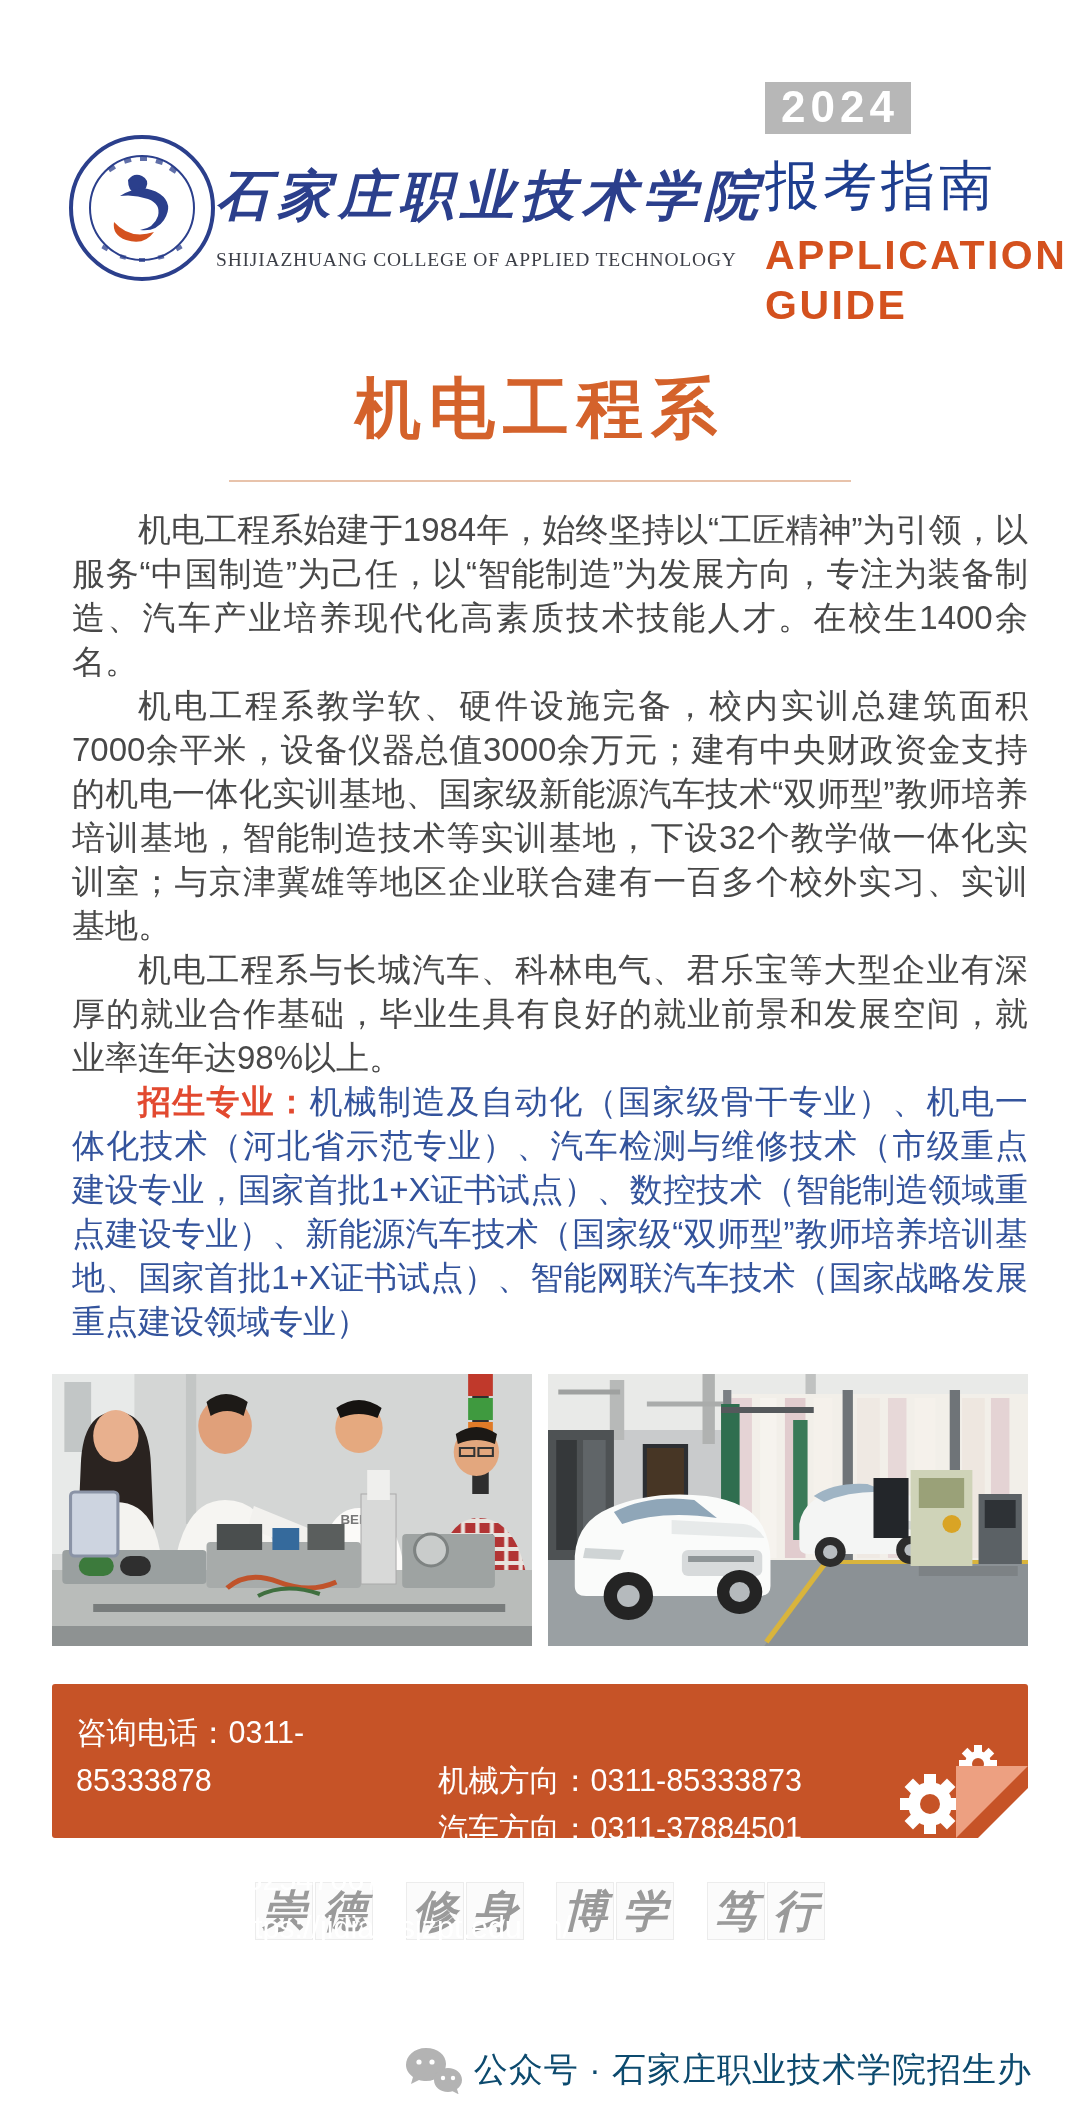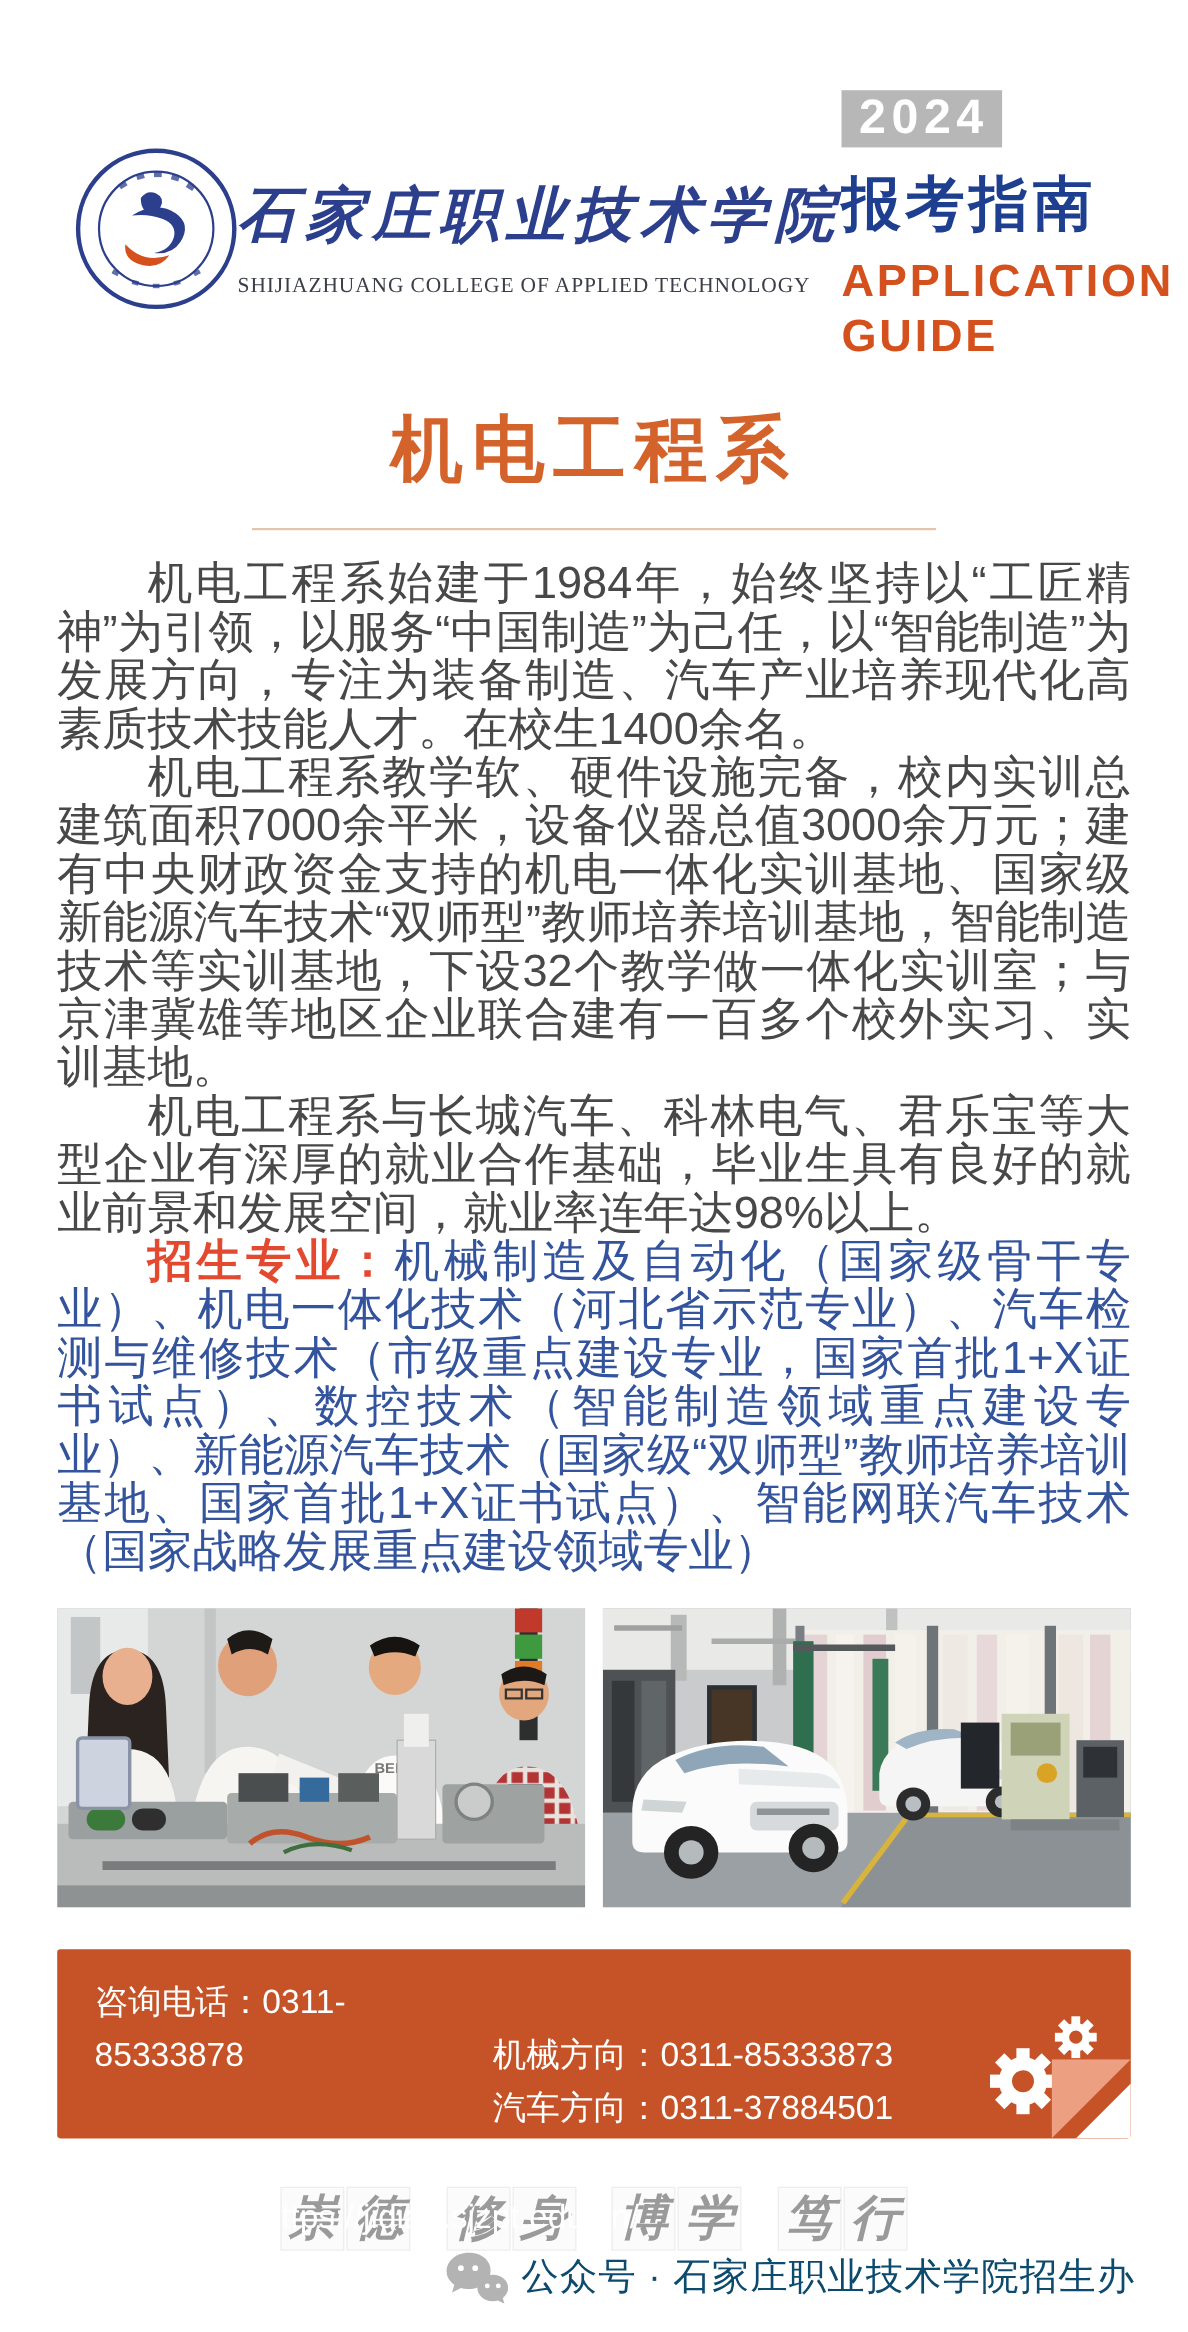--- a/index.html
+++ b/index.html
@@ -24,54 +24,54 @@
     font-family:"Liberation Serif", serif; font-size:19.5px; color:#3c3f48;
     letter-spacing:0.8px; margin-top:16px; white-space:nowrap;
   }
   .guide-block { margin-left:auto; text-align:left; }
   .badge-2024 {
     display:inline-block; background:#b7b7b7; color:#ffffff;
     font-size:44px; font-weight:bold; letter-spacing:5px;
     padding:1px 12px 3px 16px; line-height:1.1;
   }
   .guide-zh {
-    color:#1e3e8f; font-size:54px; font-weight:bold; letter-spacing:4px;
+    color:#1e3e8f; font-size:54px; font-weight:normal; letter-spacing:4px;
     margin-top:16px; white-space:nowrap;
   }
   .guide-en {
     color:#d4511e; font-size:41px; font-weight:bold; letter-spacing:2.5px;
     line-height:1.2; margin-top:8px;
   }
 
   
   .title {
     text-align:center; margin-top:34px;
     color:#d4622b; font-size:66px; font-weight:bold; letter-spacing:8px;
   }
   .title-underline { width:622px; height:2px; background:#e8c3ab; margin:26px auto 0; }
 
   
   .content {
-    padding:26px 52px 0 52px; text-align:justify;
-    font-size:41px; line-height:44px; color:#484848;
+    padding:26px 52px 0 72px; text-align:justify;
+    font-size:33px; line-height:44px; color:#484848;
   }
   .content p { text-indent:2em; }
   .majors { color:#33539c; }
   .majors .label { color:#e2492f; font-weight:bold; }
 
   
   .photos { display:flex; gap:16px; padding:30px 52px 0 52px; }
   .photo { flex:1; height:272px; overflow:hidden; background:#d8d8d8; }
   .photo svg { display:block; width:100%; height:100%; }
 
   
   .contact {
-    position:relative; margin:38px 52px 0 52px; height:172px;
+    position:relative; margin:38px 52px 0 52px; height:154px;
     background:#c65327; color:#ffffff; border-radius:3px;
-    padding:24px 36px 0 34px; font-size:30.5px; line-height:48px;
+    padding:24px 36px 0 24px; font-size:30.5px; line-height:48px;
   }
   .contact .c-left { display:inline-block; width:362px; }
   .contact .indented { margin-left:362px; }
   .contact .gap-top { margin-top:3px; }
   .gears { position:absolute; right:26px; top:58px; width:106px; height:96px; }
   .fold { position:absolute; right:0; bottom:0; width:72px; height:72px; overflow:hidden; }
   .fold .flap {
     position:absolute; right:0; bottom:0; width:0; height:0;
     border-top:72px solid #eda081; border-right:72px solid transparent;
   }

